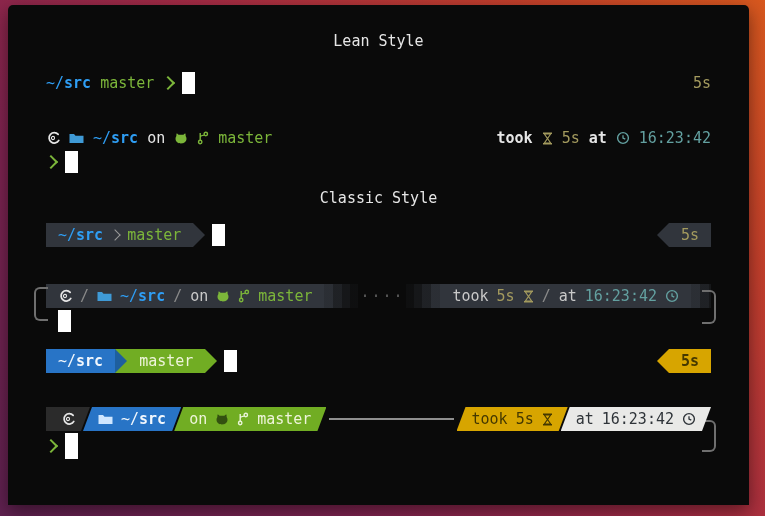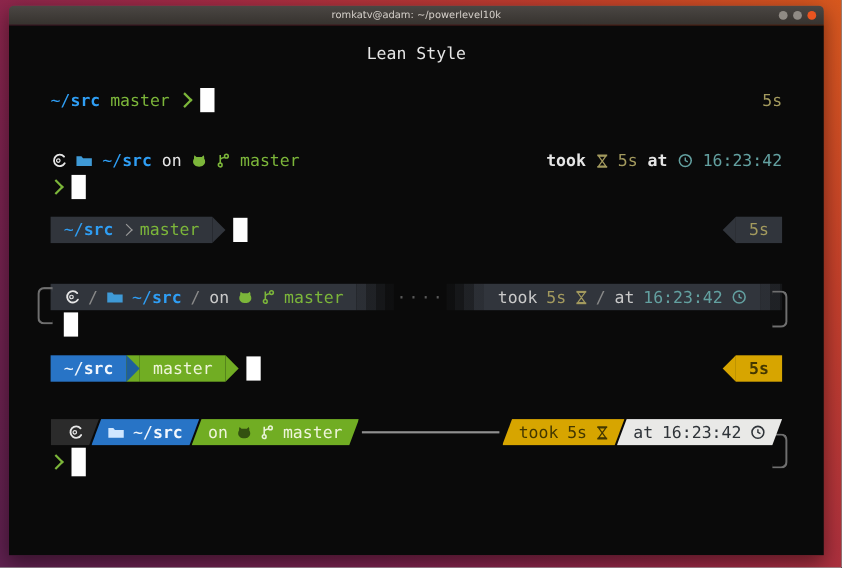--- a/index.html
+++ b/index.html
@@ -60,32 +60,24 @@
   .ic{display:inline-flex;align-items:center;flex:0 0 auto;}
   .pblock{position:relative;}
   .dots{letter-spacing:2px;}
 </style>
 </head>
 <body>
 
 <div class="desktop">
   <div class="window">
 
-    <div class="titlebar">
-      <span class="title-text">romkatv@adam: ~/powerlevel10k</span>
-      <span class="winbtns">
-        <span class="wbtn min"></span>
-        <span class="wbtn max"></span>
-        <span class="wbtn close"></span>
-      </span>
-    </div>
 
     <div class="term">
 
-      <div class="row center" style="margin-top:16px;height:20px">
+      <div class="row center" style="margin-top:26px;height:20px">
         <span>Lean Style</span>
       </div>
 
       <div class="row spread" style="margin-top:20px;height:24px">
         <div class="grp">
           <span class="t-blue"><span>~/</span><span class="b">src</span></span>
           <span class="t-green">master</span>
           <span class="chev t-green"></span>
           <span class="cursor"></span>
         </div>
@@ -140,20 +132,23 @@
             </span>
             <span class="t-teal">16:23:42</span>
           </div>
         </div>
         <div class="row" style="margin-top:2px;height:24px">
           <span class="chev t-green"></span>
           <span class="cursor" style="margin-left:9px"></span>
         </div>
       </div>
 
+      <div class="row center" style="margin-top:14px;height:20px">
+        <span>Classic Style</span>
+      </div>
 
       <div class="row spread" style="margin-top:15px;height:24px">
         <div class="grp tight">
           <div class="seg">
             <span class="t-blue"><span>~/</span><span class="b">src</span></span>
             <span class="chev thin"></span>
             <span class="t-green">master</span>
           </div>
           <div class="arrow-r"></div>
           <span class="cursor" style="margin-left:7px"></span>

